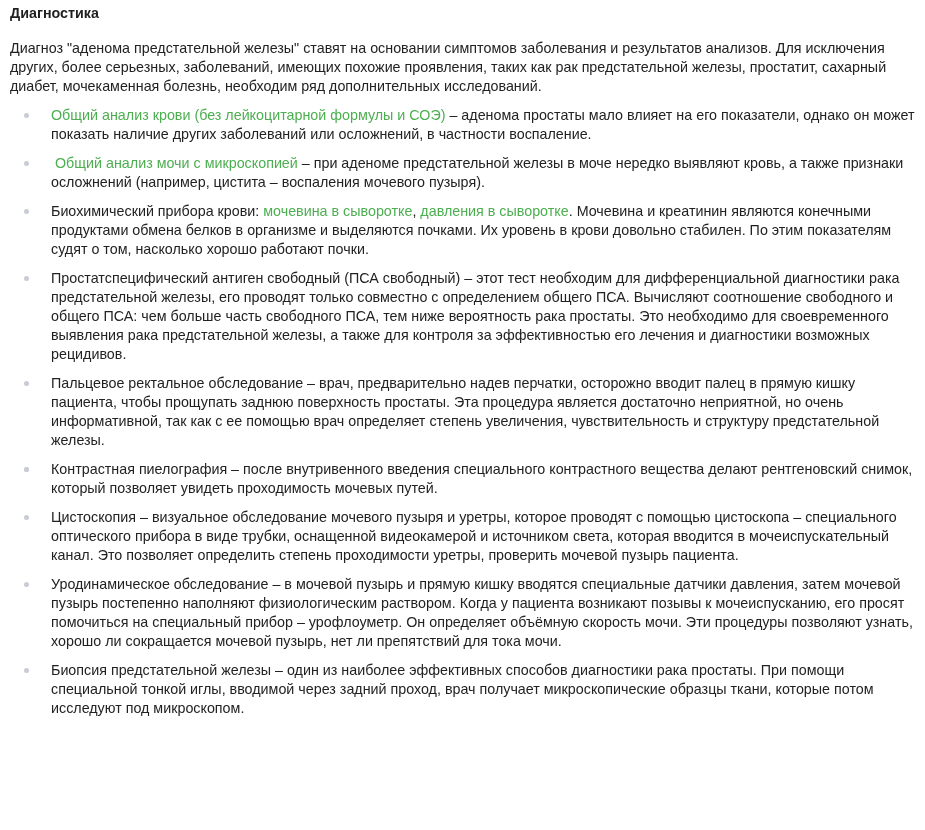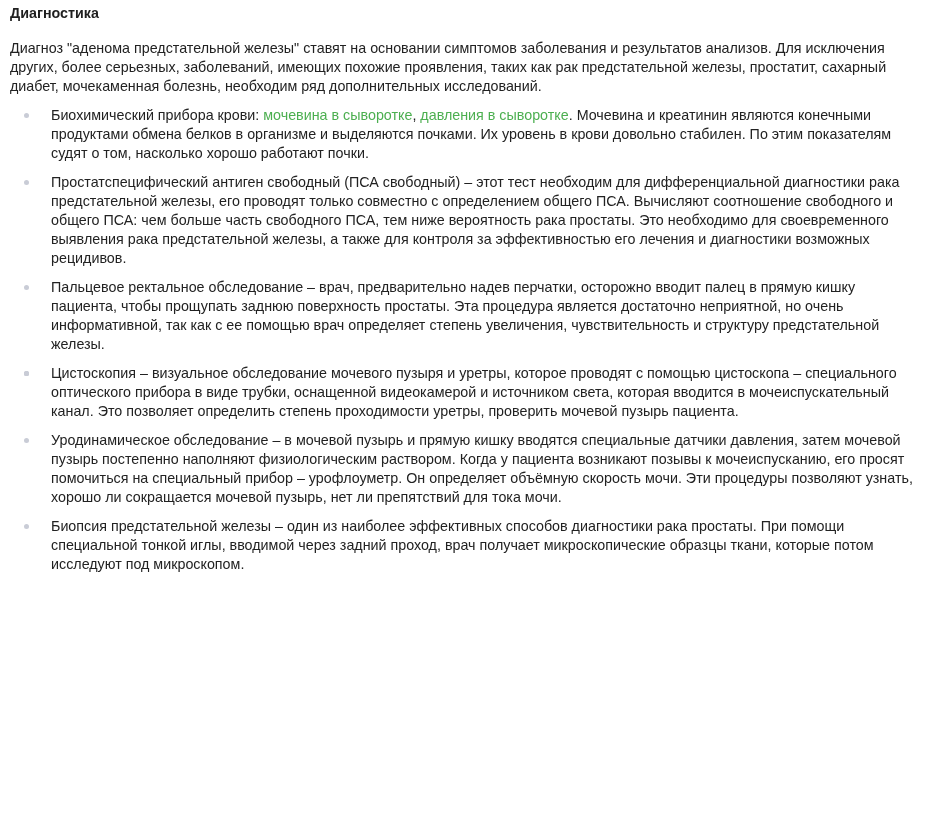--- a/index.html
+++ b/index.html
@@ -28,35 +28,44 @@
 </head>
 <body>
 
 <div class="wrap">
   <h3>Диагностика</h3>
   <p class="intro">Диагноз "аденома предстательной железы" ставят на основании симптомов заболевания и результатов анализов. Для исключения других, более серьезных, заболеваний, имеющих похожие проявления, таких как рак предстательной железы, простатит, сахарный диабет, мочекаменная болезнь, необходим ряд дополнительных исследований.</p>
 
   <ul>
     <li>
       <span class="bullet"></span>
+      <a class="lnk">Общий анализ крови (без лейкоцитарной формулы и СОЭ)</a><span> – аденома простаты мало влияет на его показатели, однако он может показать наличие других заболеваний или осложнений, в частности воспаление.</span>
+    </li>
+    <li>
+      <span class="bullet"></span>
+      <span style="white-space:pre"> </span><a class="lnk">Общий анализ мочи с микроскопией</a><span> – при аденоме предстательной железы в моче нередко выявляют кровь, а также признаки осложнений (например, цистита – воспаления мочевого пузыря).</span>
+    </li>
+    <li>
+      <span class="bullet"></span>
       <span>Биохимический прибора крови: </span><a class="lnk">мочевина в сыворотке</a><span>, </span><a class="lnk">давления в сыворотке</a><span>. Мочевина и креатинин являются конечными продуктами обмена белков в организме и выделяются почками. Их уровень в крови довольно стабилен. По этим показателям судят о том, насколько хорошо работают почки.</span>
     </li>
     <li>
       <span class="bullet"></span>
       <span>Простатспецифический антиген свободный (ПСА свободный) – этот тест необходим для дифференциальной диагностики рака предстательной железы, его проводят только совместно с определением общего ПСА. Вычисляют соотношение свободного и общего ПСА: чем больше часть свободного ПСА, тем ниже вероятность рака простаты. Это необходимо для своевременного выявления рака предстательной железы, а также для контроля за эффективностью его лечения и диагностики возможных рецидивов.</span>
     </li>
     <li>
       <span class="bullet"></span>
       <span>Пальцевое ректальное обследование – врач, предварительно надев перчатки, осторожно вводит палец в прямую кишку пациента, чтобы прощупать заднюю поверхность простаты. Эта процедура является достаточно неприятной, но очень информативной, так как с ее помощью врач определяет степень увеличения, чувствительность и структуру предстательной железы.</span>
     </li>
     <li>
       <span class="bullet"></span>
     </li>
     <li>
       <span class="bullet"></span>
+      <span>Контрастная пиелография – после внутривенного введения специального контрастного вещества делают рентгеновский снимок, который позволяет увидеть проходимость мочевых путей.</span>
     </li>
     <li>
       <span class="bullet"></span>
       <span>Цистоскопия – визуальное обследование мочевого пузыря и уретры, которое проводят с помощью цистоскопа – специального оптического прибора в виде трубки, оснащенной видеокамерой и источником света, которая вводится в мочеиспускательный канал. Это позволяет определить степень проходимости уретры, проверить мочевой пузырь пациента.</span>
     </li>
     <li>
       <span class="bullet"></span>
       <span>Уродинамическое обследование – в мочевой пузырь и прямую кишку вводятся специальные датчики давления, затем мочевой пузырь постепенно наполняют физиологическим раствором. Когда у пациента возникают позывы к мочеиспусканию, его просят помочиться на специальный прибор – урофлоуметр. Он определяет объёмную скорость мочи. Эти процедуры позволяют узнать, хорошо ли сокращается мочевой пузырь, нет ли препятствий для тока мочи.</span>
     </li>
     <li>

